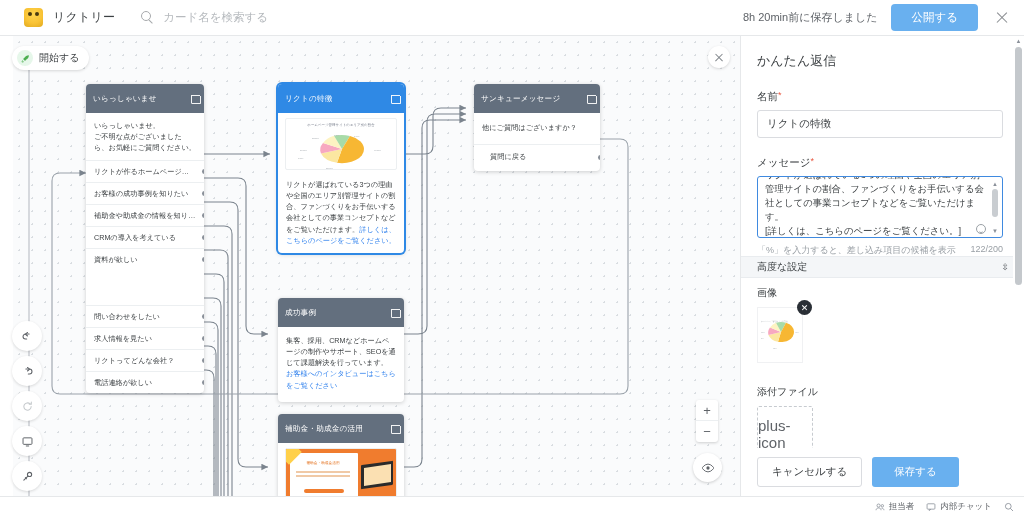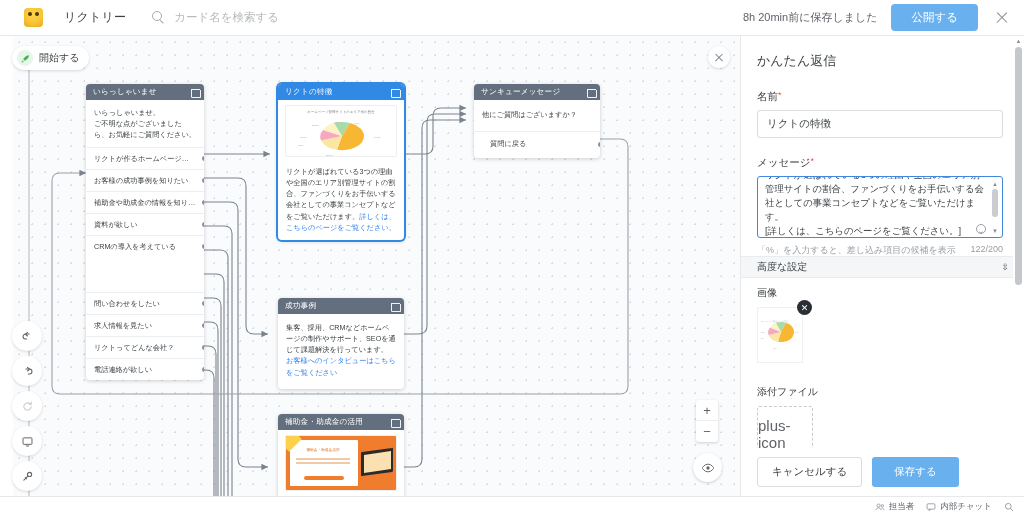--- a/index.html
+++ b/index.html
@@ -26,21 +26,21 @@
     position: relative; overflow: hidden;
   }
   .logo:before {
     content:""; position:absolute; left: 4px; top: 4px; width: 4px; height: 4px;
     border-radius: 50%; background:#4a3a10;
   }
   .logo:after {
     content:""; position:absolute; left: 11px; top: 4px; width: 4px; height: 4px;
     border-radius: 50%; background:#4a3a10;
   }
-  .brand { font-size: 12px; margin-left: 21px; color: #3c4043; letter-spacing: .2px; }
+  .brand { font-size: 12px; margin-left: 10px; color: #3c4043; letter-spacing: .2px; }
   .search-box { display:flex; align-items:center; margin-left: 26px; }
   .search-ico { width: 13px; height: 13px; position: relative; opacity: .55; }
   .search-ico:before {
     content:""; position:absolute; width: 8px; height: 8px; border: 1.4px solid #5f6368;
     border-radius: 50%; left: 0; top: 0;
   }
   .search-ico:after {
     content:""; position:absolute; width: 5px; height: 1.4px; background:#5f6368;
     transform: rotate(45deg); left: 7px; top: 9.5px;
   }
@@ -126,21 +126,21 @@
 
   
   .card {
     position:absolute; background:#fff; border-radius: 4px;
     box-shadow: 0 1px 4px rgba(0,0,0,.18); z-index: 8; overflow: hidden;
   }
   .card.selected {
     box-shadow: 0 0 0 2px #2f89e5, 0 1px 5px rgba(0,0,0,.2);
   }
   .card-head {
-    background:#636f7e; color:#fff; height: 16px; display:flex; align-items:center;
+    background:#636f7e; color:#fff; height: 29px; display:flex; align-items:center;
     padding: 0 5px 0 7px; font-size: 7.6px; letter-spacing: .2px;
   }
   .card.selected .card-head { background:#2f89e5; }
   .card-head .ttl { flex: 1; overflow:hidden; white-space:nowrap; text-overflow: ellipsis; }
   .trash { width: 8px; height: 9px; position: relative; cursor:pointer; opacity:.92; }
   .trash:before {
     content:""; position:absolute; left:0; top:2px; width:8px; height:7px;
     border:1px solid #fff; border-top:none; border-radius: 0 0 1.5px 1.5px;
   }
   .trash:after {
@@ -381,22 +381,22 @@
     <div class="card" style="left:86px; top:48px; width:118px;">
       <div class="card-head">
         <span class="ttl">いらっしゃいませ</span>
         <span class="trash"></span>
       </div>
       <div class="card-body" style="white-space:pre-line;">いらっしゃいませ。
 ご不明な点がございましたら、お気軽にご質問ください。</div>
       <div class="opt" style="position:relative;"><span>リクトが作るホームページの機能を…</span><i class="opt-dot" style="top:8px"></i></div>
       <div class="opt" style="position:relative;"><span>お客様の成功事例を知りたい</span><i class="opt-dot" style="top:8px"></i></div>
       <div class="opt" style="position:relative;"><span>補助金や助成金の情報を知りたい</span><i class="opt-dot" style="top:8px"></i></div>
+      <div class="opt" style="position:relative;"><span>CRMの導入を考えている</span><i class="opt-dot" style="top:8px"></i></div>
       <div class="opt" style="position:relative;"><span>資料が欲しい</span><i class="opt-dot" style="top:8px"></i></div>
-      <div class="opt" style="position:relative;"><span>CRMの導入を考えている</span><i class="opt-dot" style="top:8px"></i></div>
       <div class="opt" style="position:relative;margin-top:35px;"><span>問い合わせをしたい</span><i class="opt-dot" style="top:8px"></i></div>
       <div class="opt" style="position:relative;"><span>求人情報を見たい</span><i class="opt-dot" style="top:8px"></i></div>
       <div class="opt" style="position:relative;"><span>リクトってどんな会社？</span><i class="opt-dot" style="top:8px"></i></div>
       <div class="opt" style="position:relative;"><span>電話連絡が欲しい</span><i class="opt-dot" style="top:8px"></i></div>
     </div>
 
     <div class="card selected" style="left:278px; top:48px; width:126px;">
       <div class="card-head">
         <span class="ttl">リクトの特徴</span>
         <span class="trash"></span>

